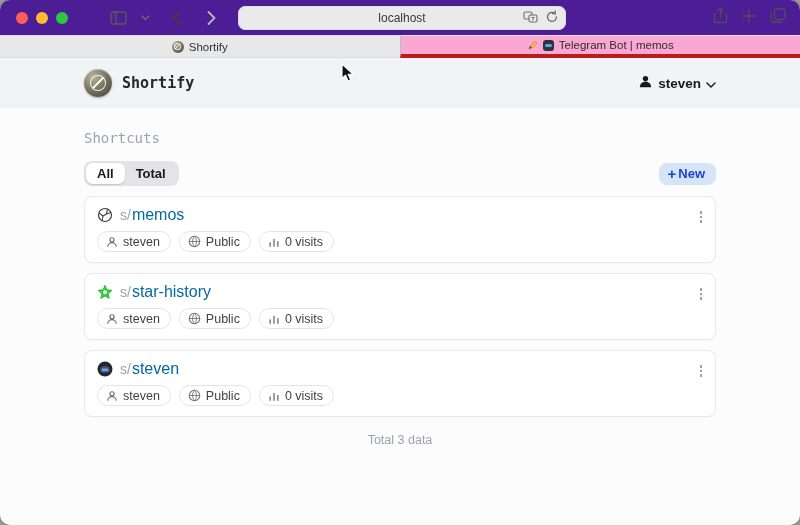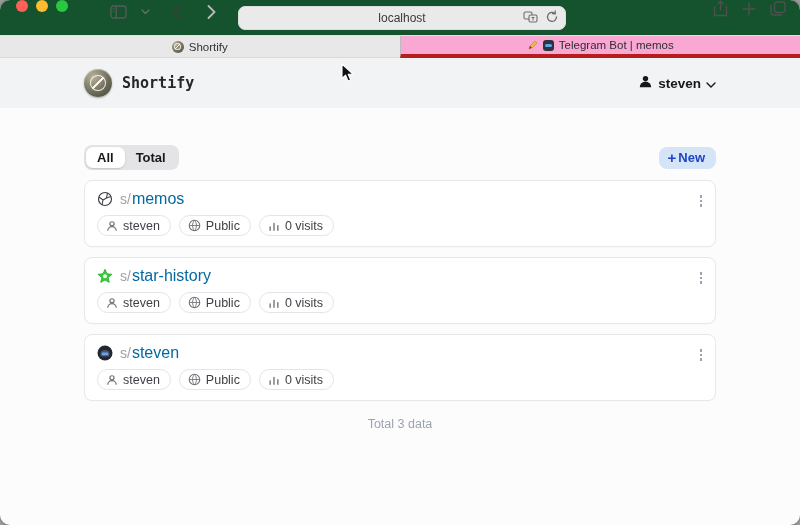--- a/index.html
+++ b/index.html
@@ -3,21 +3,21 @@
 <meta charset="utf-8">
 <style>
   * { margin:0; padding:0; box-sizing:border-box; }
   html,body { width:800px; height:525px; }
   body { font-family:"Liberation Sans", sans-serif; background:#9a9a9a; }
   .stage { position:relative; width:800px; height:525px; }
   .window { position:absolute; inset:0; border-radius:10px; overflow:hidden;
             background:#fcfcfd; box-shadow:0 0 0 1px rgba(0,0,0,.15); }
 
   
-  .toolbar { height:36px; background:#14532d; display:flex; align-items:flex-start;
+  .toolbar { height:36px; background:#4c1d95; display:flex; align-items:center;
              position:relative; border-bottom:1px solid #e0e0df; }
   .traffic { display:flex; gap:8px; margin-left:16px; }
   .light { width:12px; height:12px; border-radius:50%; }
   .tb-icons { display:flex; align-items:center; gap:10px; margin-left:40px; color:#5a5a5a; }
   .tb-btn { display:flex; align-items:center; justify-content:center; height:24px; padding:0 2px; }
   .addr { position:absolute; left:238px; top:6px; width:328px; height:24px;
           background:#e9eae9; border:1px solid #dcdddc; border-radius:7px;
           display:flex; align-items:center; justify-content:center; }
   .addr-text { font-size:12px; color:#3a3a3a; }
   .addr-right { position:absolute; right:7px; top:0; height:22px; display:flex; align-items:center; gap:7px; color:#6d6d6d; }
@@ -194,20 +194,21 @@
           <span>
             <svg width="10" height="6" viewBox="0 0 10 6" fill="none" stroke="#18181b" stroke-width="1.4" stroke-linecap="round">
               <path d="M1 1 L5 5 L9 1"></path>
             </svg>
           </span>
         </div>
       </div>
     </div>
 
     <div class="content">
+      <div class="section-title">Shortcuts</div>
 
       <div class="filter-row">
         <div class="segmented">
           <span class="seg-btn active">All</span>
           <span class="seg-btn">Total</span>
         </div>
         <div class="new-btn">
           <span class="new-plus">+</span>
           <span>New</span>
         </div>

